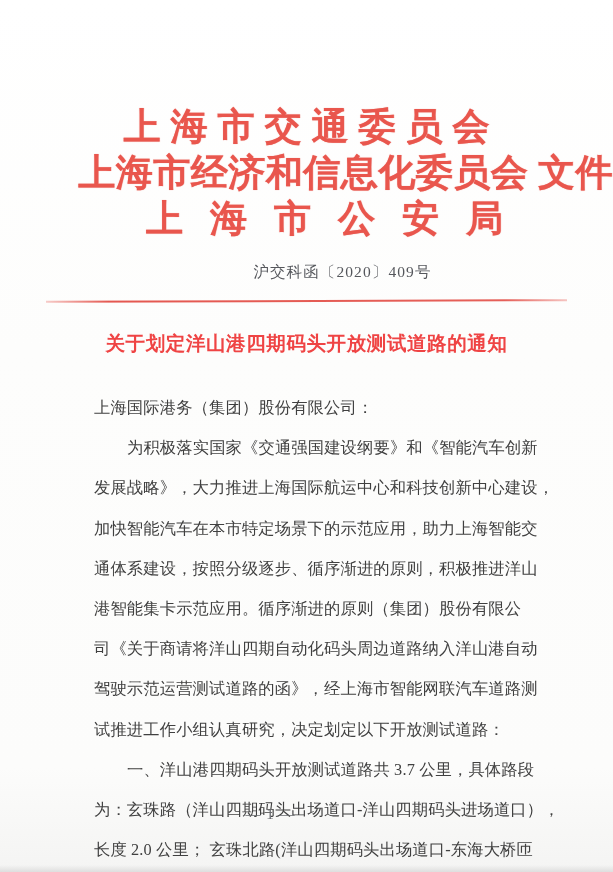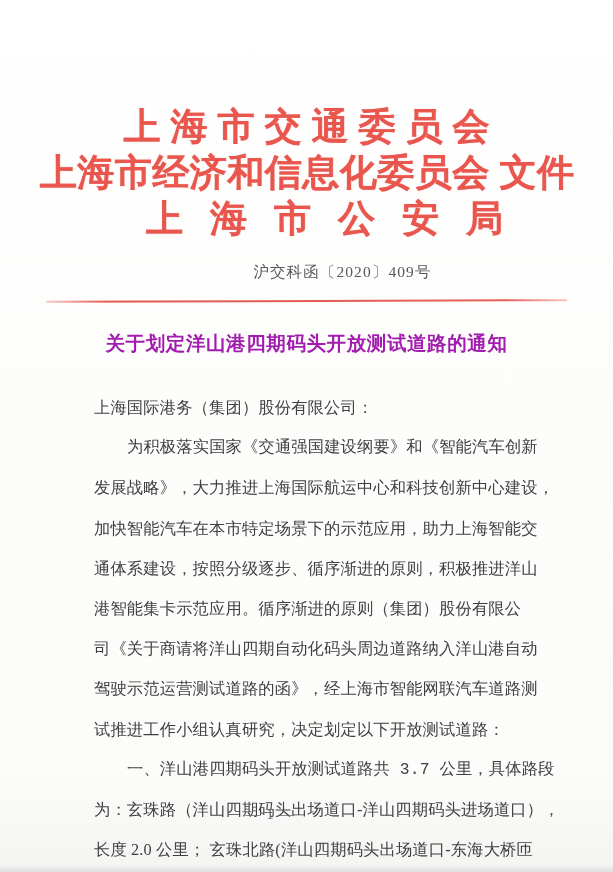--- a/index.html
+++ b/index.html
@@ -53,20 +53,21 @@
     font-size: 37px;
     line-height: 46px;
     letter-spacing: 10px;
     padding-left: 10px;
   }
   #mast-line-2 {
     font-size: 37px;
     line-height: 46px;
     letter-spacing: 0.5px;
     padding-left: 1px;
+    text-align: right;
   }
   #mast-line-3 {
     font-size: 37px;
     line-height: 46px;
     letter-spacing: 27px;
     padding-left: 43px;
     margin-left: 20px;
   }
 
   
@@ -101,42 +102,41 @@
   
   #doc-title {
     position: absolute;
     left: 0;
     top: 330px;
     width: 613px;
     text-align: center;
     font-size: 19.5px;
     font-weight: bold;
     letter-spacing: 0.6px;
-    color: #a21caf;
+    color: #ef4444;
     font-family: Liberation Mono, monospace;
   }
 
   
   #body-block {
     position: absolute;
     left: 94px;
     top: 388px;
     width: 436px;
   }
   .body-line {
     font-size: 16.3px;
     line-height: 40.2px;
     color: #404040;
     letter-spacing: 0.15px;
     white-space: nowrap;
     font-family: "Liberation Serif", "DejaVu Serif", serif;
   }
   .body-line.indent {
     padding-left: 33px;
-    font-family: Liberation Mono, monospace;
   }
 
   
   #page-number {
     position: absolute;
     left: 0;
     top: 806px;
     width: 613px;
     text-align: center;
     padding-right: 72px;

